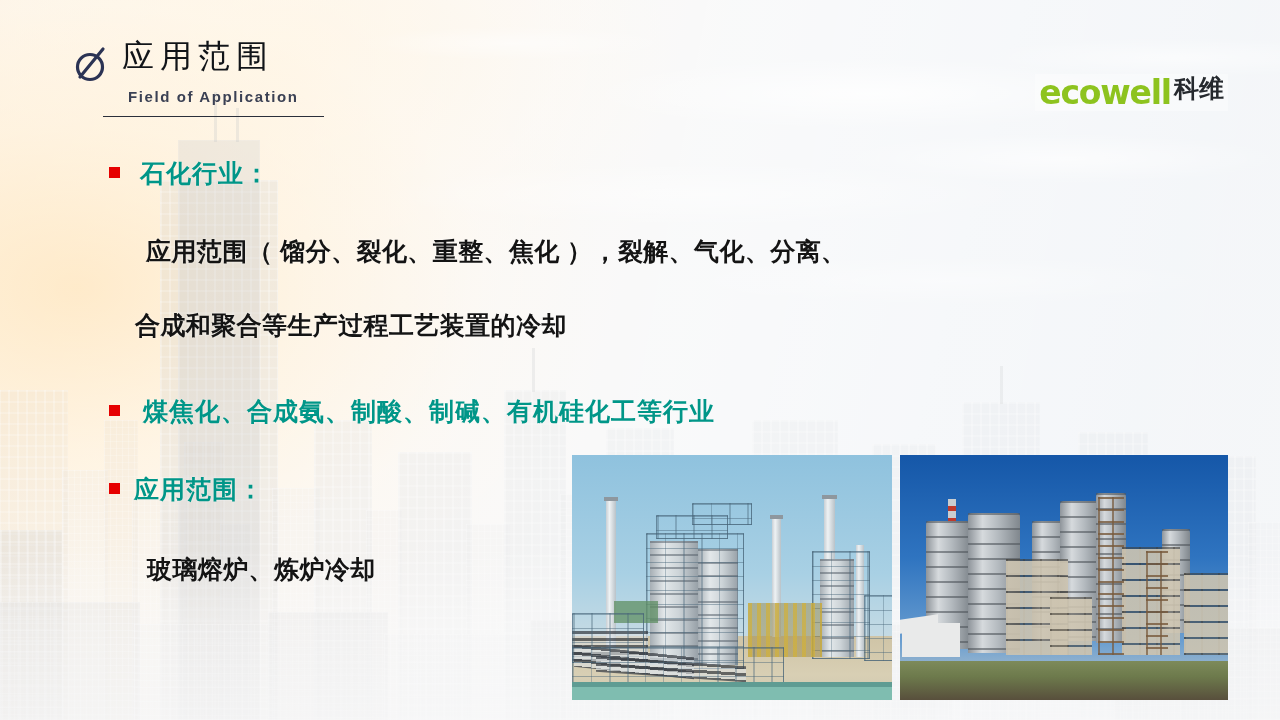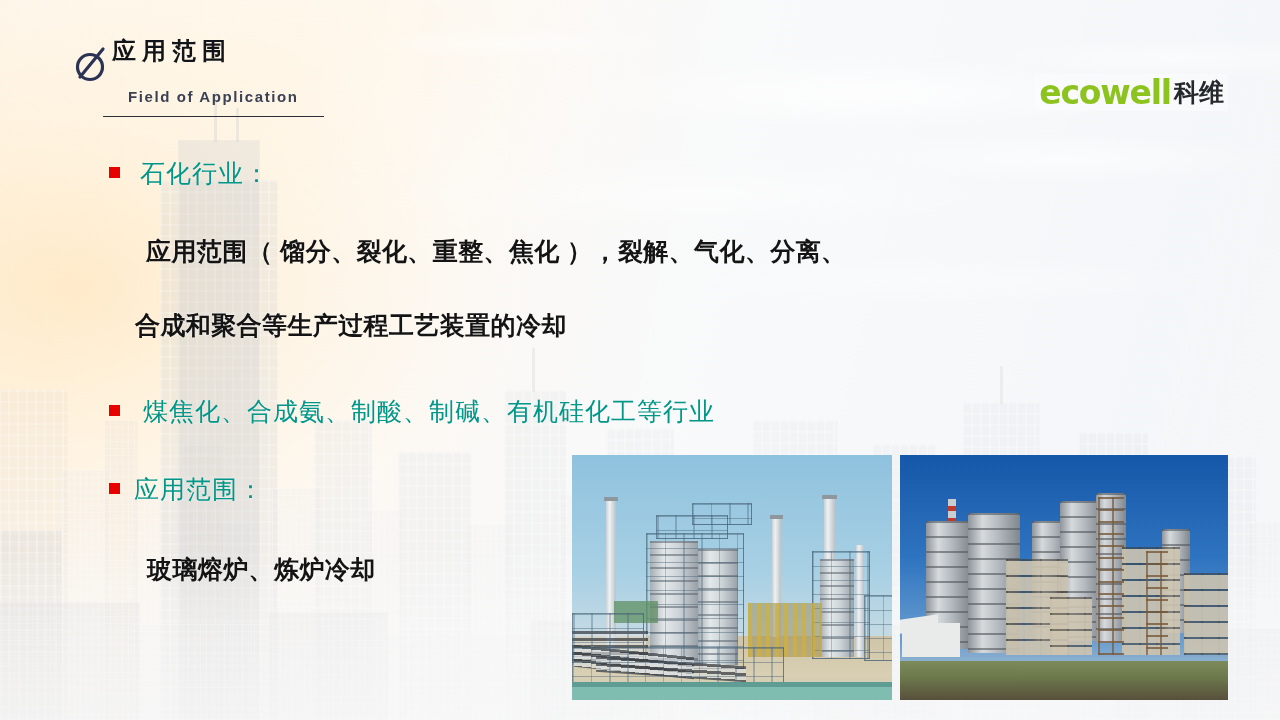--- a/index.html
+++ b/index.html
@@ -108,23 +108,23 @@
 
   .title-icon {
     position: absolute;
     left: 70px; top: 42px;
     width: 44px; height: 44px;
     color: #2b3354;
   }
 
   .title-zh {
     position: absolute;
-    left: 112px; top: 37px;
-    font-size: 24px;
-    font-weight: 700;
+    left: 122px; top: 37px;
+    font-size: 32px;
+    font-weight: 400;
     letter-spacing: 6px;
     color: #111418;
     white-space: nowrap;
     line-height: 1.2;
   }
 
   .title-en {
     position: absolute;
     left: 128px; top: 88px;
     font-size: 15px;
@@ -139,21 +139,21 @@
     left: 103px; top: 116px;
     width: 221px; height: 0;
     border-top: 1.6px solid #2a2f3a;
   }
 
   
   .logo {
     position: absolute;
     right: 52px; top: 74px;
     display: flex;
-    align-items: center;
+    align-items: flex-start;
     gap: 3px;
     background: rgba(255,255,255,0.34);
     padding: 2px 4px;
   }
   .logo-mark {
     font-size: 33px;
     font-weight: 700;
     color: #8dc31f;
     letter-spacing: -1.2px;
     line-height: 1;
@@ -173,21 +173,21 @@
   .row { position: absolute; white-space: nowrap; }
 
   .bullet-sq {
     position: absolute;
     width: 11px; height: 11px;
     background: #e60000;
   }
 
   .head-line {
     font-size: 25px;
-    font-weight: 400;
+    font-weight: 700;
     color: #009688;
     letter-spacing: 1px;
     text-shadow: 0 0 2px rgba(255,255,255,0.55);
   }
   .body-line {
     font-size: 25px;
     font-weight: 600;
     color: #141414;
     letter-spacing: 0.4px;
     text-shadow: 0 0 3px rgba(255,255,255,0.6);

